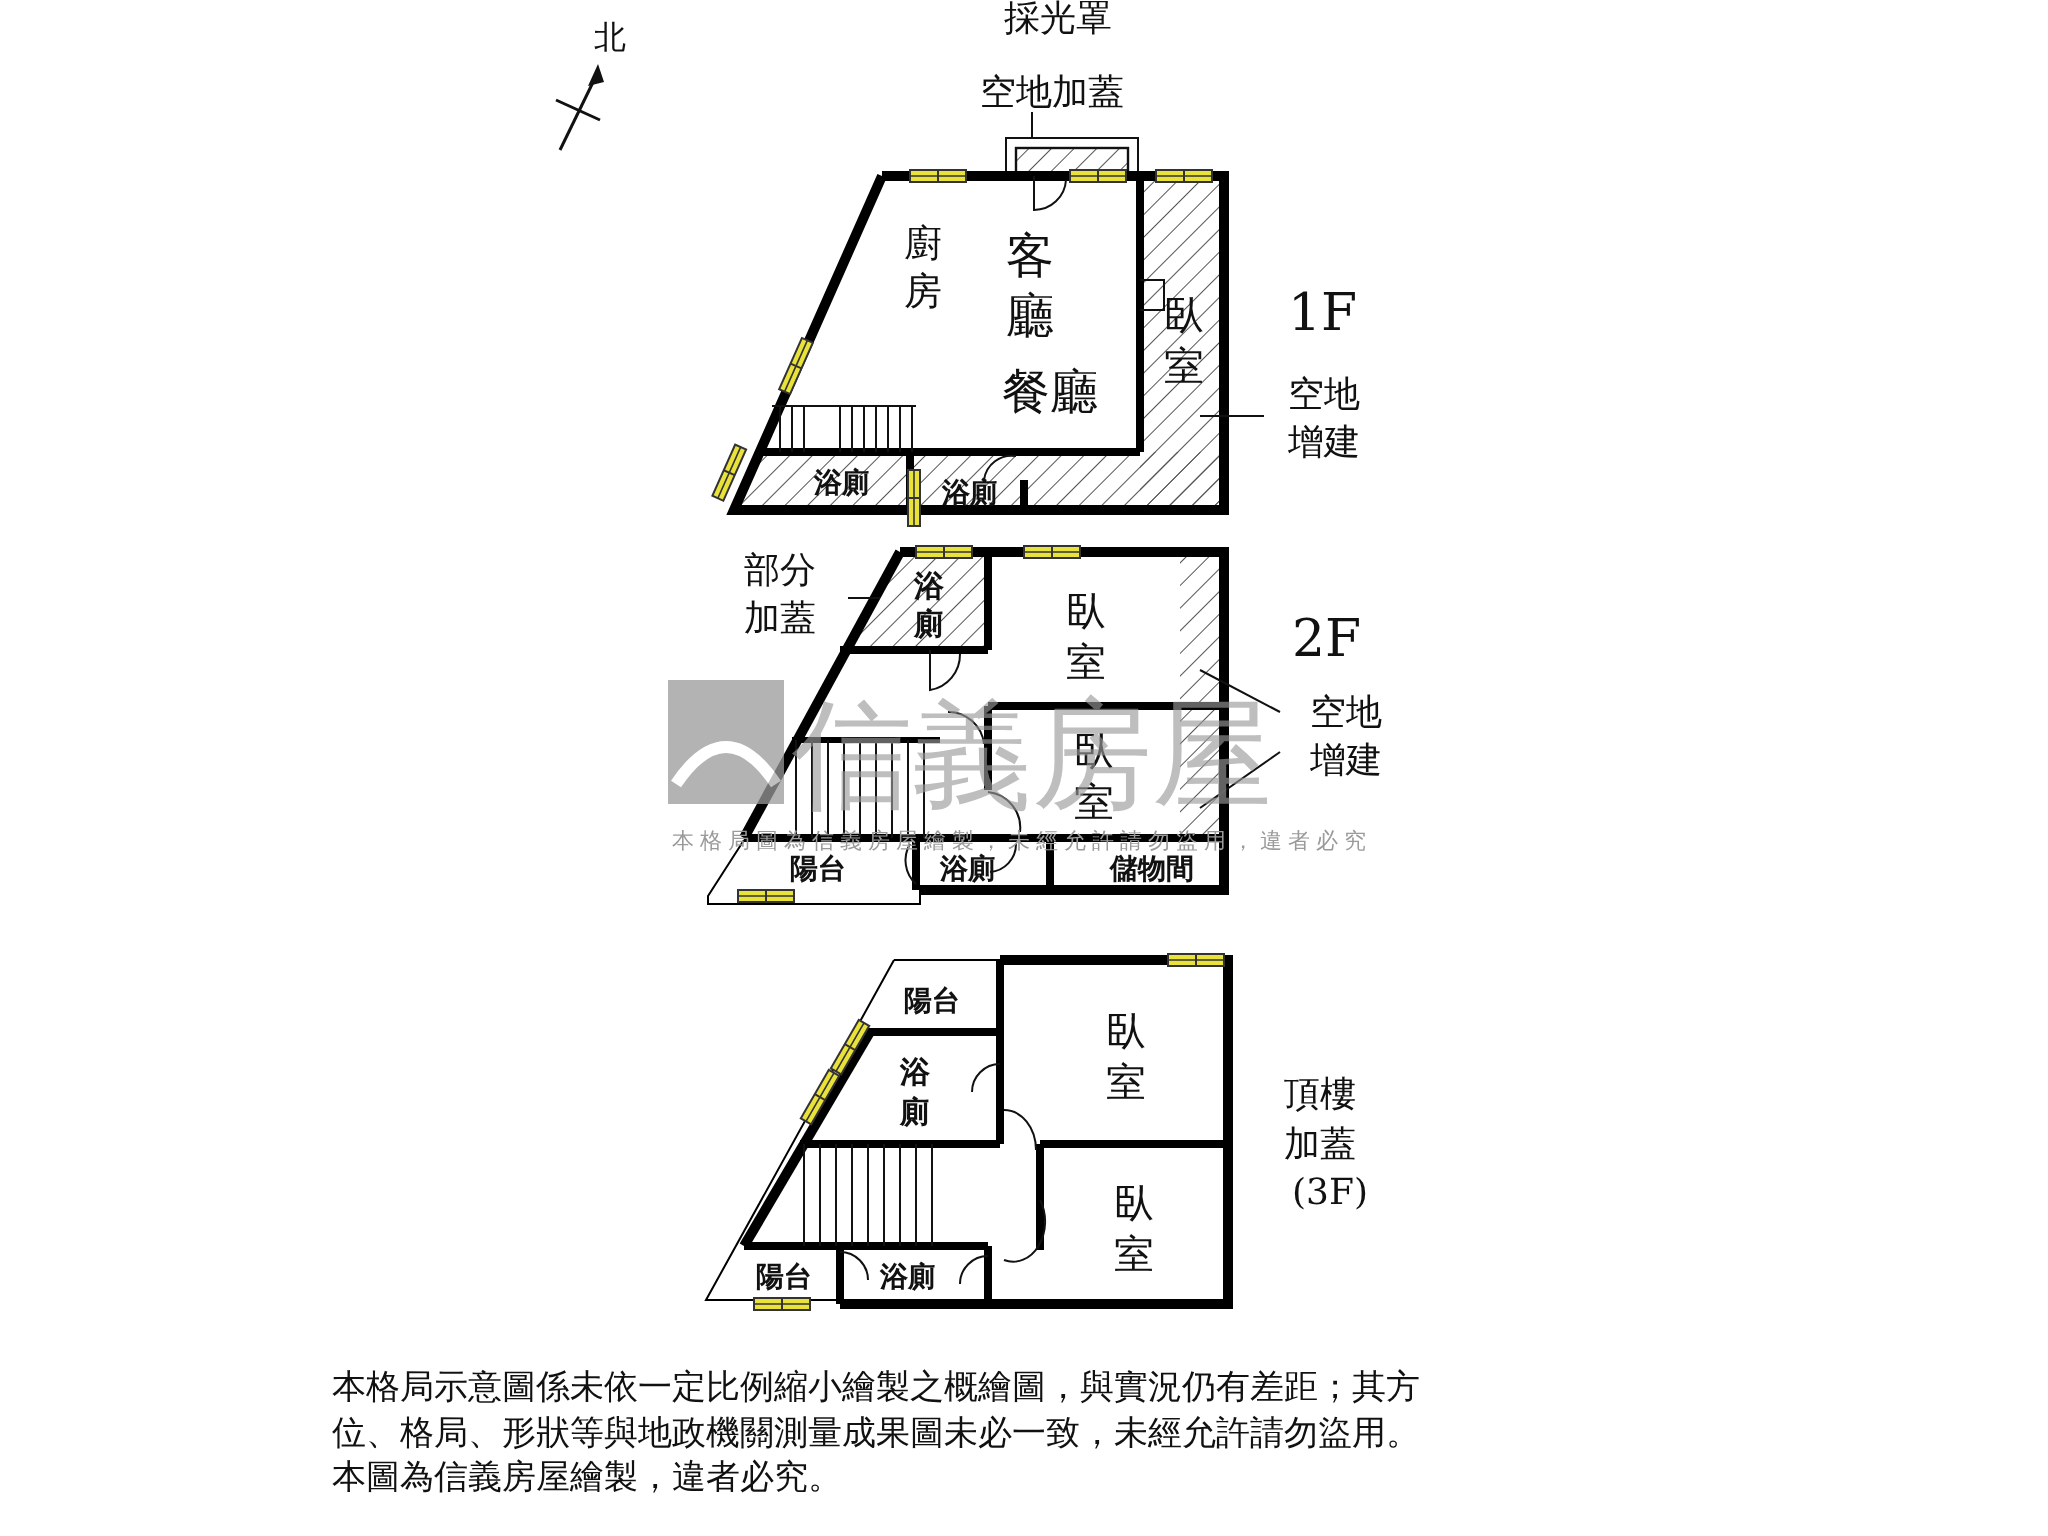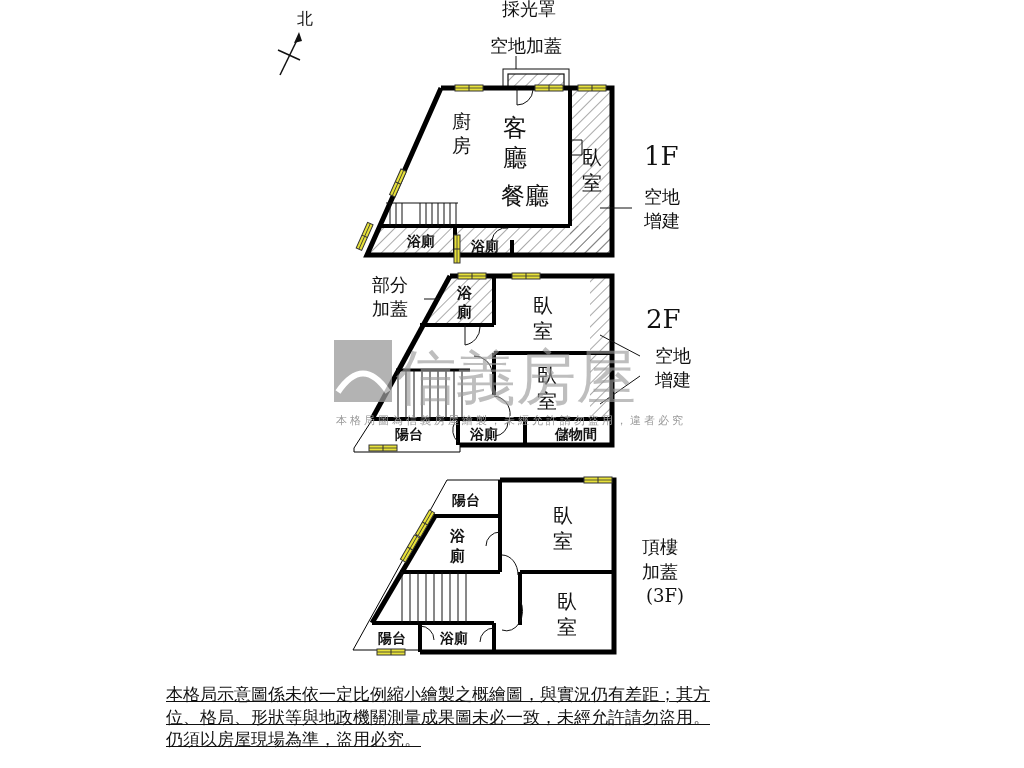--- a/index.html
+++ b/index.html
@@ -2,21 +2,21 @@
 <html><head>
 <meta charset="utf-8">
 <style>
   html, body { margin:0; padding:0; background:#ffffff; }
   body { width:1024px; height:768px; position:relative; overflow:hidden; font-family:"DejaVu Serif","Liberation Serif", serif; }
   #plan { position:absolute; left:0; top:0; width:1024px; height:768px; }
   .lbl { font-family:"DejaVu Serif","Liberation Serif", serif; fill:#111; }
   .lbl-b { font-family:"DejaVu Sans","Liberation Sans", sans-serif; font-weight:bold; fill:#111; }
   .wm-big { font-family:"DejaVu Sans","Liberation Sans", sans-serif; fill:#9a9a9a; opacity:0.85; }
   .wm-small { font-family:"DejaVu Sans","Liberation Sans", sans-serif; fill:#9a9a9a; }
-  .disclaimer { position:absolute; left:166px; top:683px; width:720px; font-family:"DejaVu Serif","Liberation Serif", serif; font-size:17px; line-height:22.5px; color:#111;text-decoration:underline; }
+  .disclaimer { position:absolute; left:166px; top:683px; width:720px; font-family:"DejaVu Serif","Liberation Serif", serif; font-size:17px; line-height:22.5px; color:#111; }
   .disclaimer div { white-space:nowrap; }
 </style>
 </head>
 <body>
 
 <svg id="plan" viewBox="0 0 1024 768" xmlns="http://www.w3.org/2000/svg">
   <defs>
     <pattern id="hatch" patternUnits="userSpaceOnUse" width="8" height="8" patternTransform="rotate(45)">
       <line x1="0" y1="0" x2="0" y2="8" stroke="#555" stroke-width="1"></line>
     </pattern>
@@ -206,14 +206,14 @@
     <text class="lbl-b" x="440" y="643" font-size="14">浴廁</text>
     <text class="lbl" x="642" y="553" font-size="18">頂樓</text>
     <text class="lbl" x="642" y="578" font-size="18">加蓋</text>
     <text class="lbl" x="646" y="602" font-size="18">(3F)</text>
   </g>
 </svg>
 
 <div class="disclaimer">
   <div>本格局示意圖係未依一定比例縮小繪製之概繪圖，與實況仍有差距；其方</div>
   <div>位、格局、形狀等與地政機關測量成果圖未必一致，未經允許請勿盜用。</div>
-  <div>仍須以房屋現場為準，盜用必究。</div>
+  <div>本圖為信義房屋繪製，違者必究。</div>
 </div>
 
 </body></html>

